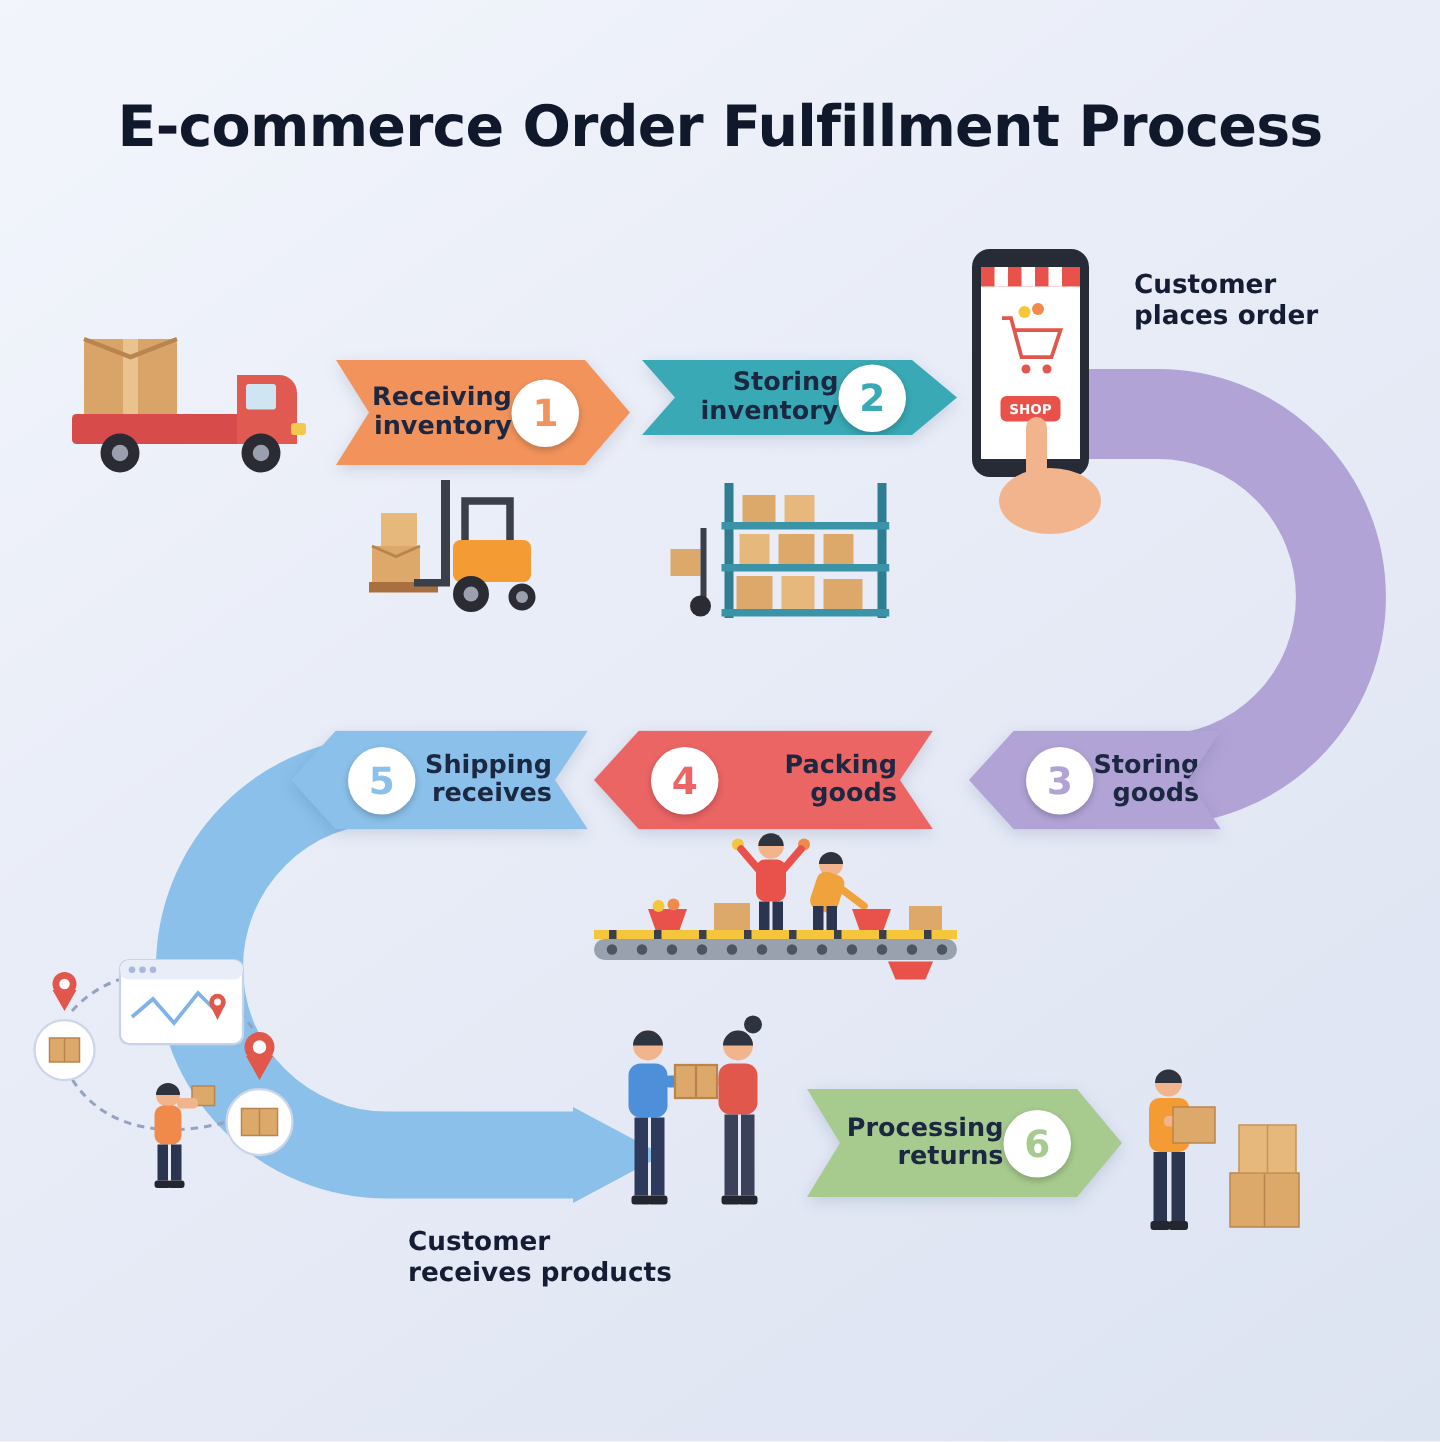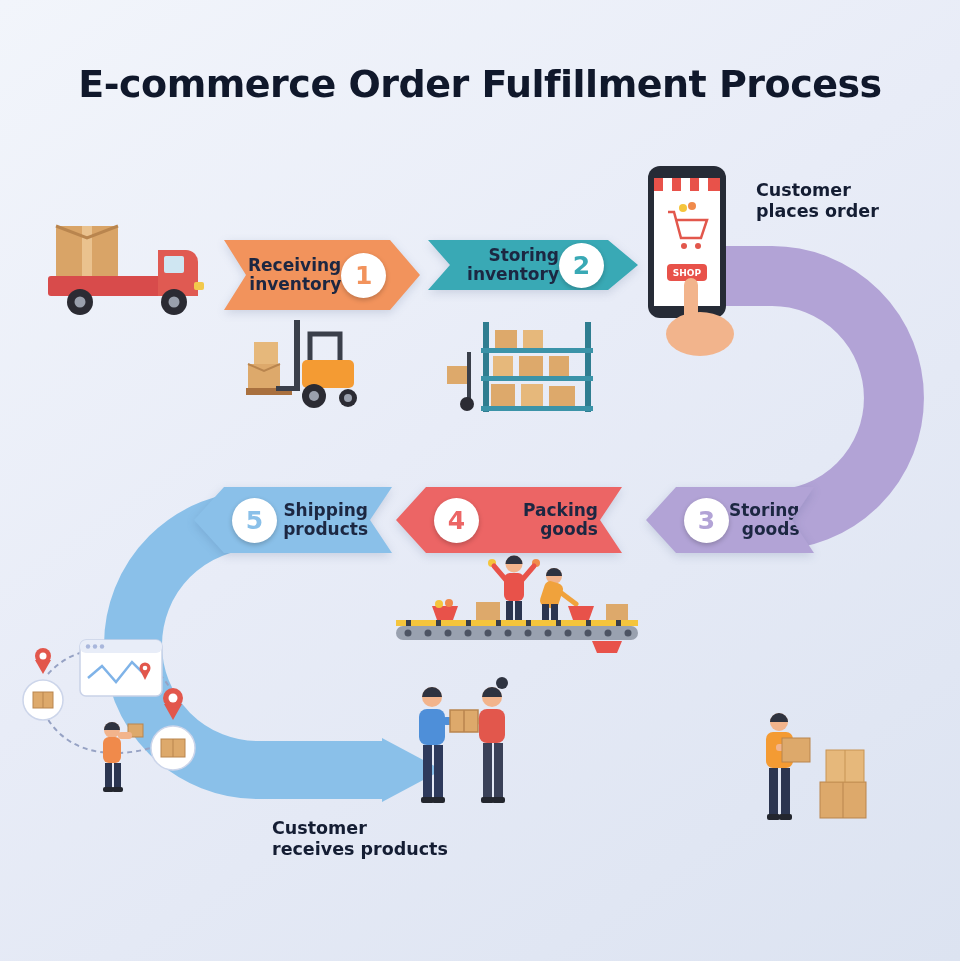--- a/index.html
+++ b/index.html
@@ -70,24 +70,31 @@
       <div class="num-circle">4</div>
       <div class="step-label">Packing
 goods</div>
     </div>
   </div>
 
   <div class="arrow-wrap" style="left:194px;top:487px;width:198px;height:66px">
     <div class="arrow left" style="--c: #8AC0E9;">
       <div class="num-circle">5</div>
       <div class="step-label">Shipping
-products</div>
-    </div>
-  </div>
-
+receives</div>
+    </div>
+  </div>
+
+  <div class="arrow-wrap" style="left:538px;top:726px;width:210px;height:72px">
+    <div class="arrow right" style="--c: #A7CB8F;">
+      <div class="step-label">Processing
+returns</div>
+      <div class="num-circle">6</div>
+    </div>
+  </div>
 
   <div class="annotation" style="left:756px;top:180px;width:136px">Customer
 places order</div>
   <div class="annotation" style="left:272px;top:818px;width:200px">Customer
 receives products</div>
 
   <div class="illus" style="left:46px;top:220px;width:165px;height:100px">
     <svg viewBox="0 0 165 100" width="165" height="100">
       <g>
         <rect x="10" y="6" width="62" height="52" rx="3" fill="#D9A467"></rect>

